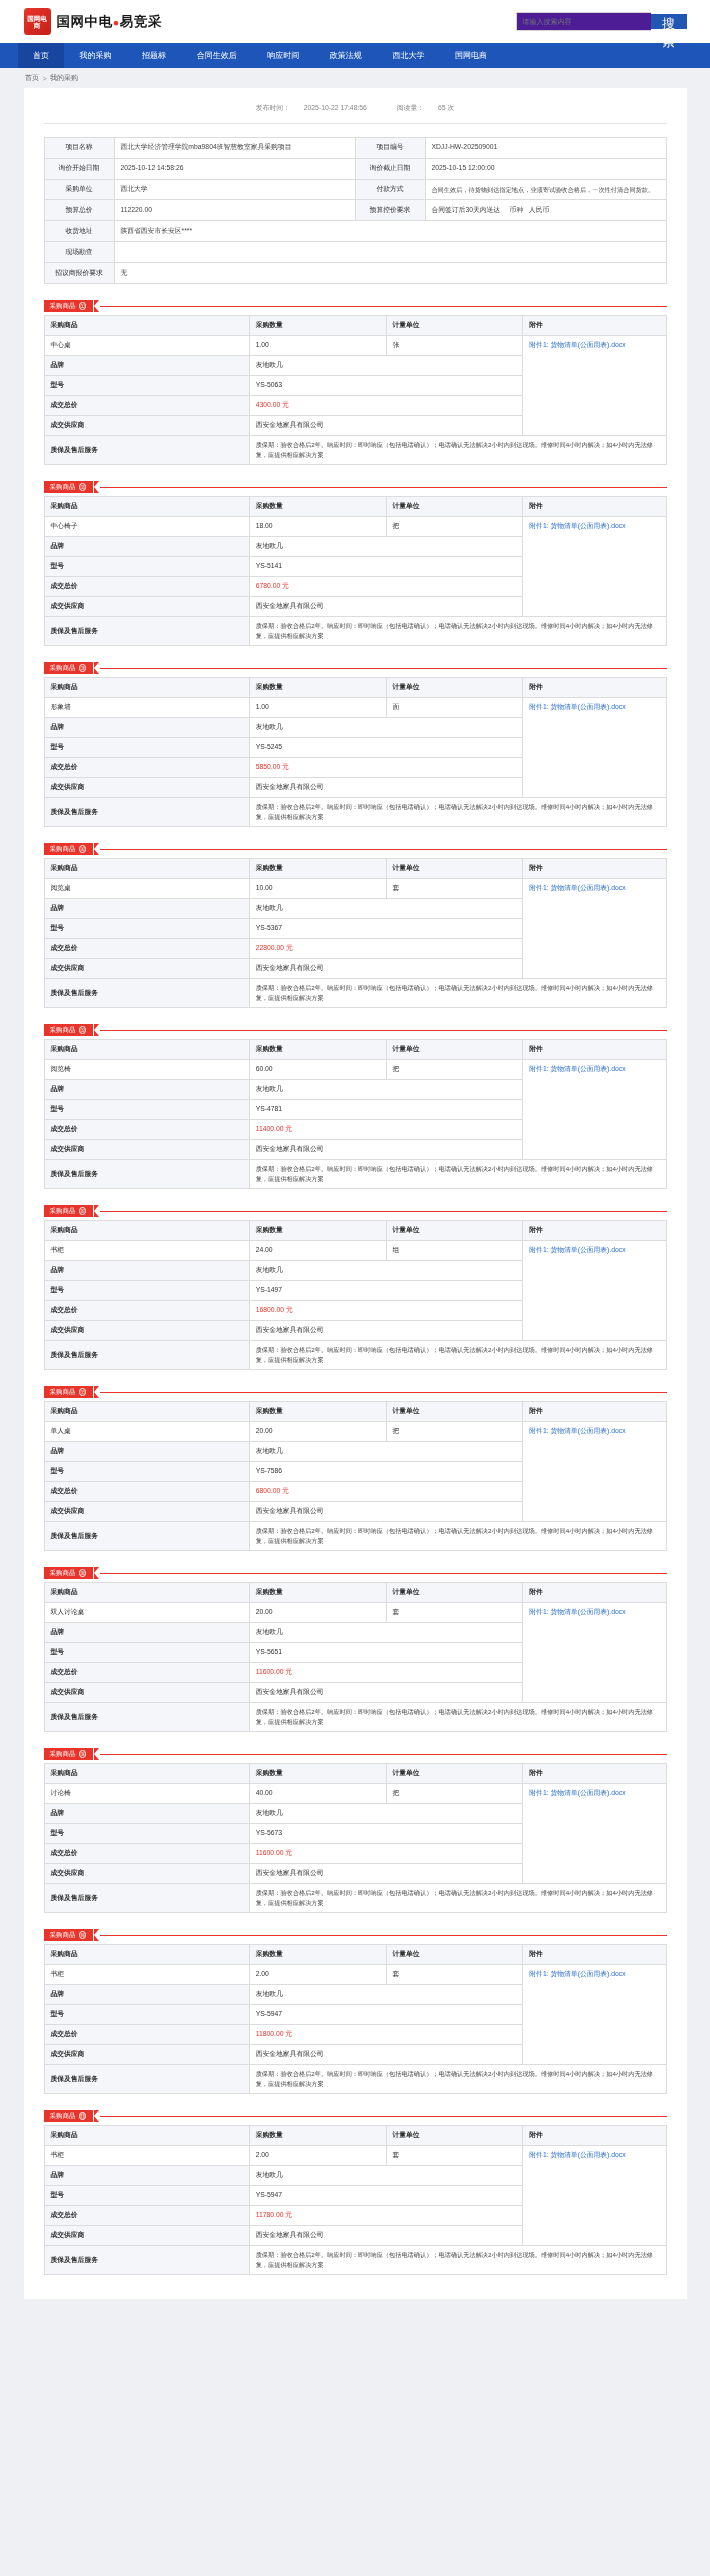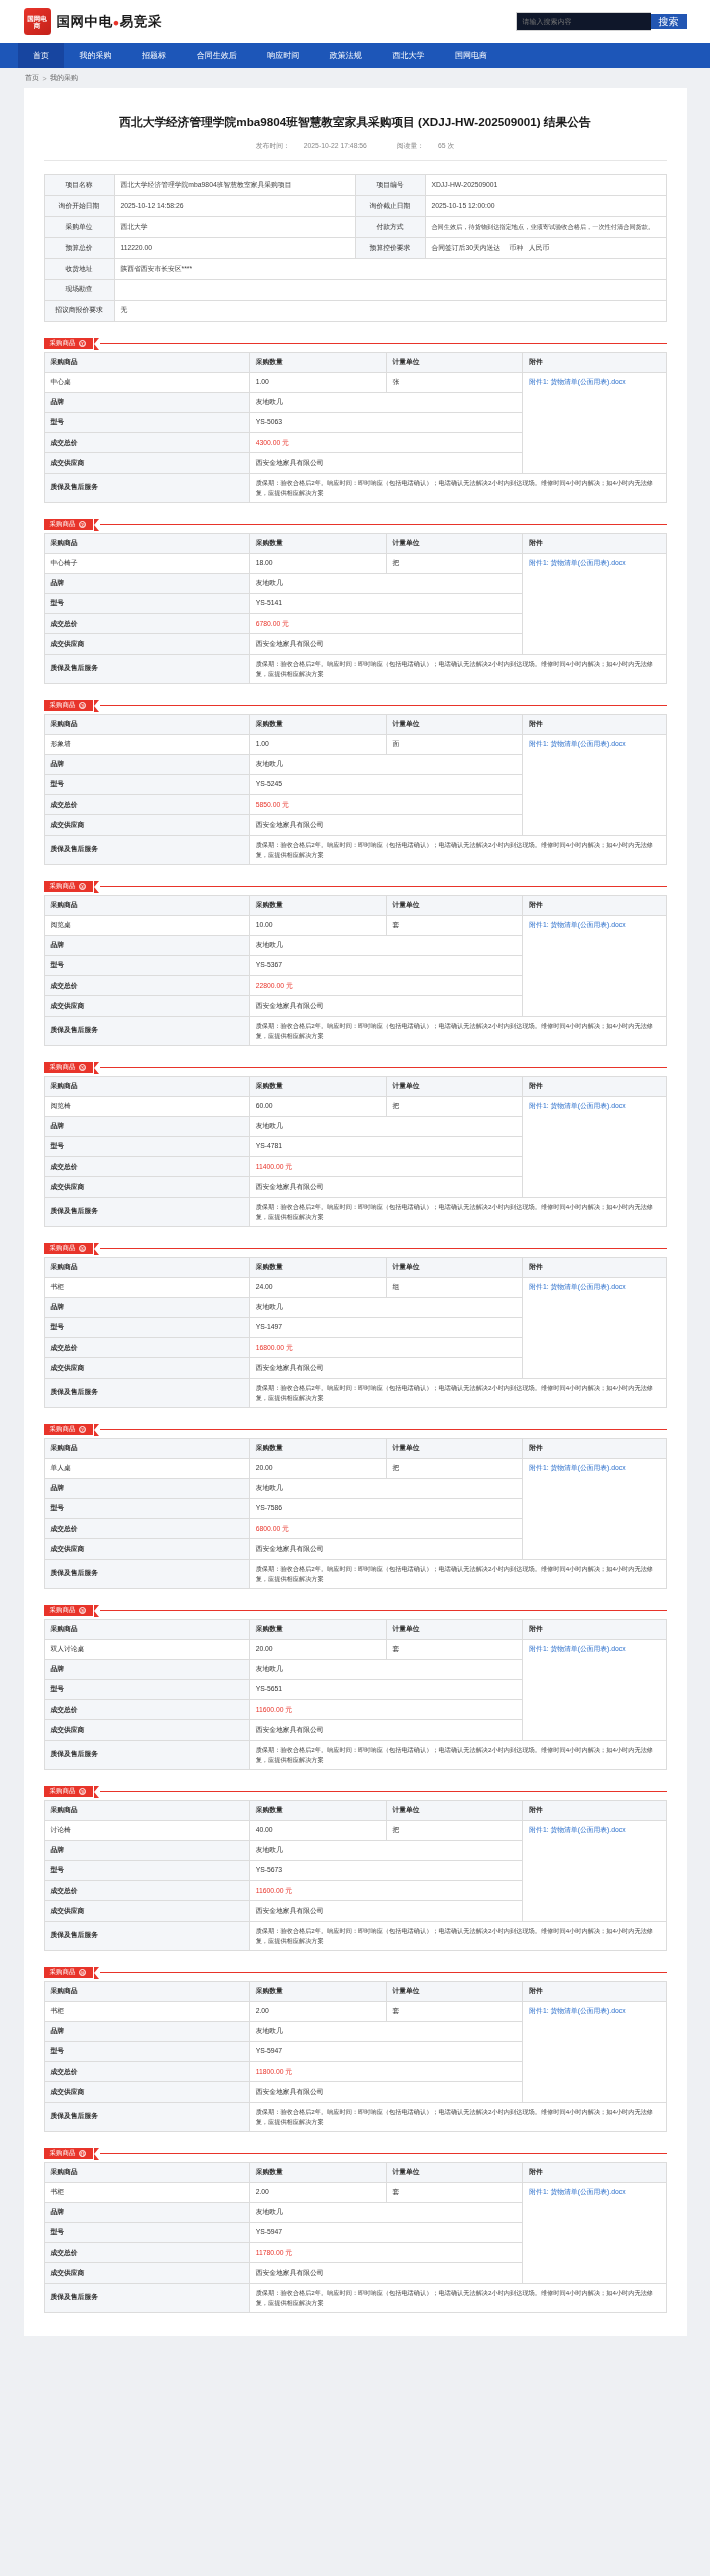--- a/index.html
+++ b/index.html
@@ -51,28 +51,28 @@
   }
   .search-input {
     width: 135px;
     height: 19px;
     border: 0.6px solid #d4d4d4;
     border-right: none;
     padding: 0 5.9px;
     font-size: 7px;
     color:#999;
     outline:none;
-    background:#0f172a;
+    background:#4c1d95;
   }
   .search-btn {
     width: 36px; height:15px;
     background:#2256b3;
     color:#fff;
     border:none;
-    font-size:10px;
+    font-size:13px;
     cursor:pointer;
   }
 
   
   .nav {
     height: 25px;
     background: #1d56b8;
     display:flex;
     align-items:stretch;
     padding: 0 17.6px;
@@ -248,21 +248,20 @@
 </div>
 
 <div class="breadcrumb">
   <span>首页</span>
   <span class="sep">&gt;</span>
   <span>我的采购</span>
 </div>
 
 <div class="card">
 
-  <div class="doc-title">西北大学经济管理学院mba9804班智慧教室家具采购项目 (XDJJ-HW-202509001) 结果公告</div>
 
   <div class="doc-meta">
     <span><span>发布时间：</span><span>2025-10-22 17:48:56</span></span>
     <span><span>阅读量：</span><span>65 次</span></span>
   </div>
 
   <table class="info">
     <tbody>
         <tr>
       <td class="lbl">项目名称</td>

